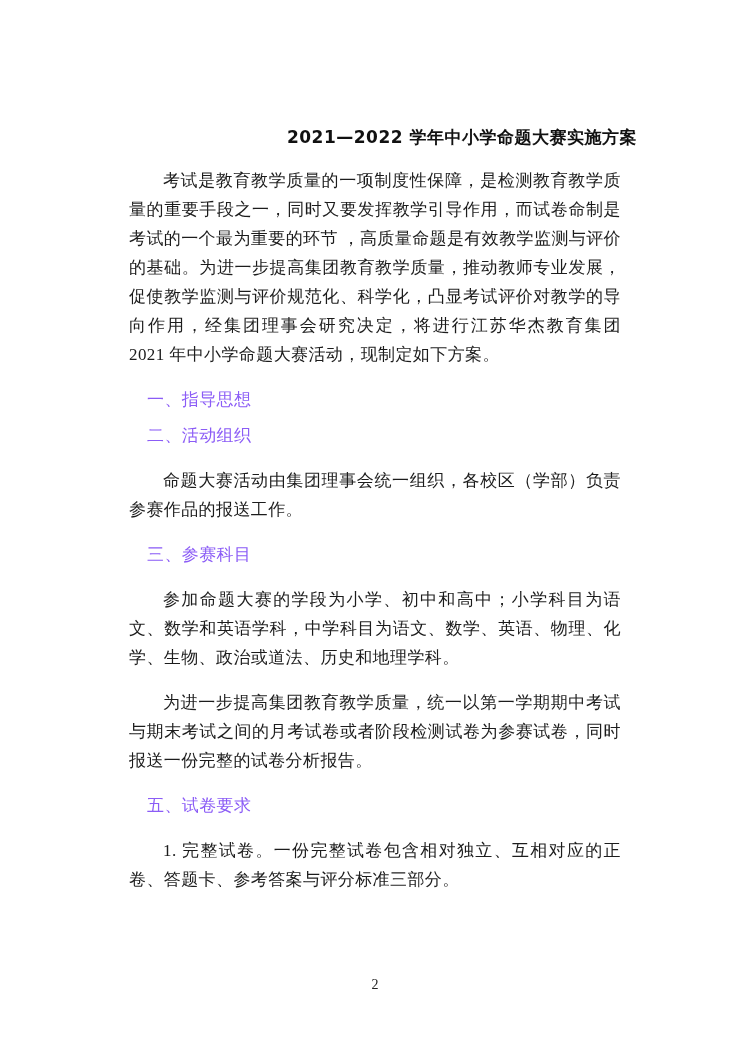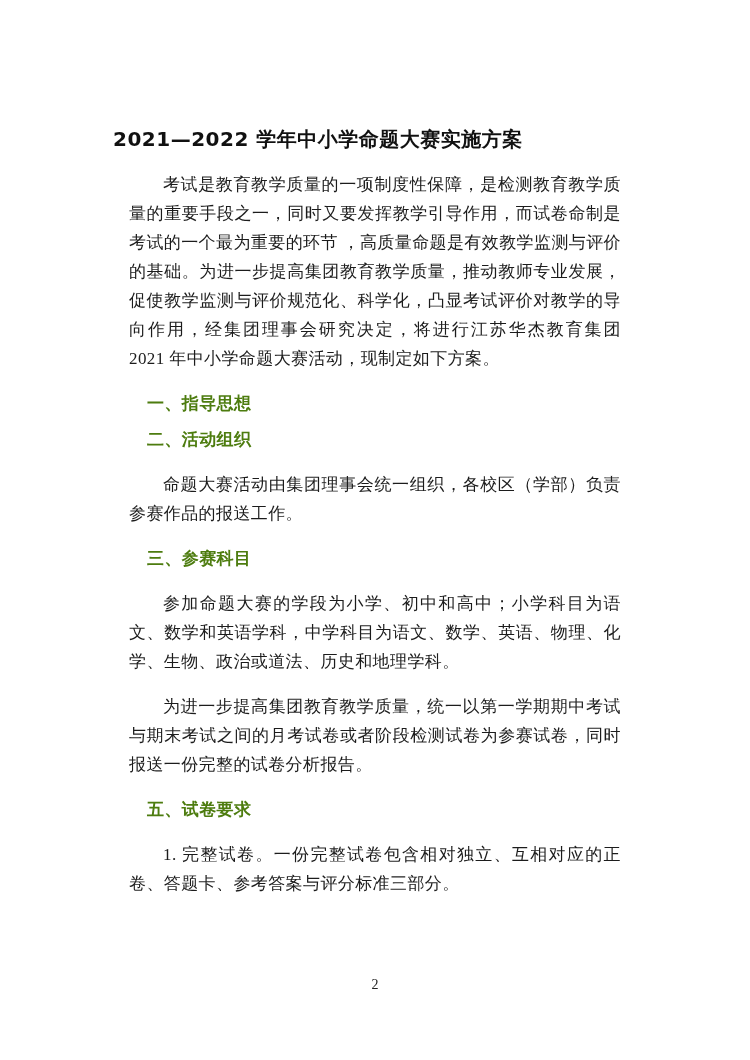--- a/index.html
+++ b/index.html
@@ -18,44 +18,44 @@
   }
   .doc-content {
     position: absolute;
     left: 113px;
     top: 126px;
     width: 524px;
   }
   .doc-title {
     font-family: "DejaVu Sans", "Liberation Sans", sans-serif;
     font-weight: bold;
-    font-size: 20px;
+    font-size: 17px;
     letter-spacing: 0.5px;
-    text-align: left;
+    text-align: right;
     color: #111111;
     margin: 0 0 17px 0;
     white-space: nowrap;
   }
   .doc-body {
     font-size: 17px;
     line-height: 29px;
     text-align: justify;
     letter-spacing: 0.4px;
   }
   .doc-paragraph {
     margin: 16px;
     text-indent: 2em;
   }
   .doc-heading {
     margin: 7px 0 0 0;
     text-indent: 2em;
-    font-weight: bold;
+    font-weight: normal;
     font-family: "DejaVu Sans", "Liberation Sans", sans-serif;
     font-size: 17px;
-    color: #4d7c0f;
+    color: #8b5cf6;
   }
   .page-number {
     position: absolute;
     left: 0;
     top: 977px;
     width: 100%;
     text-align: center;
     font-size: 14px;
     color: #222222;
     font-family: "Liberation Serif", "DejaVu Serif", serif;

